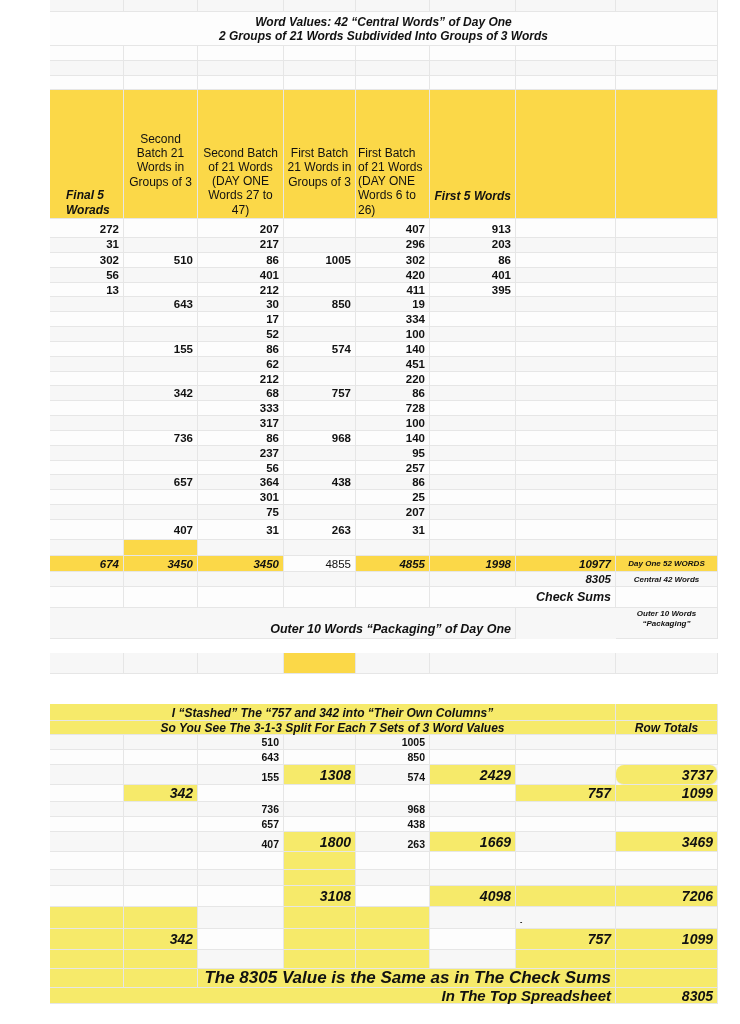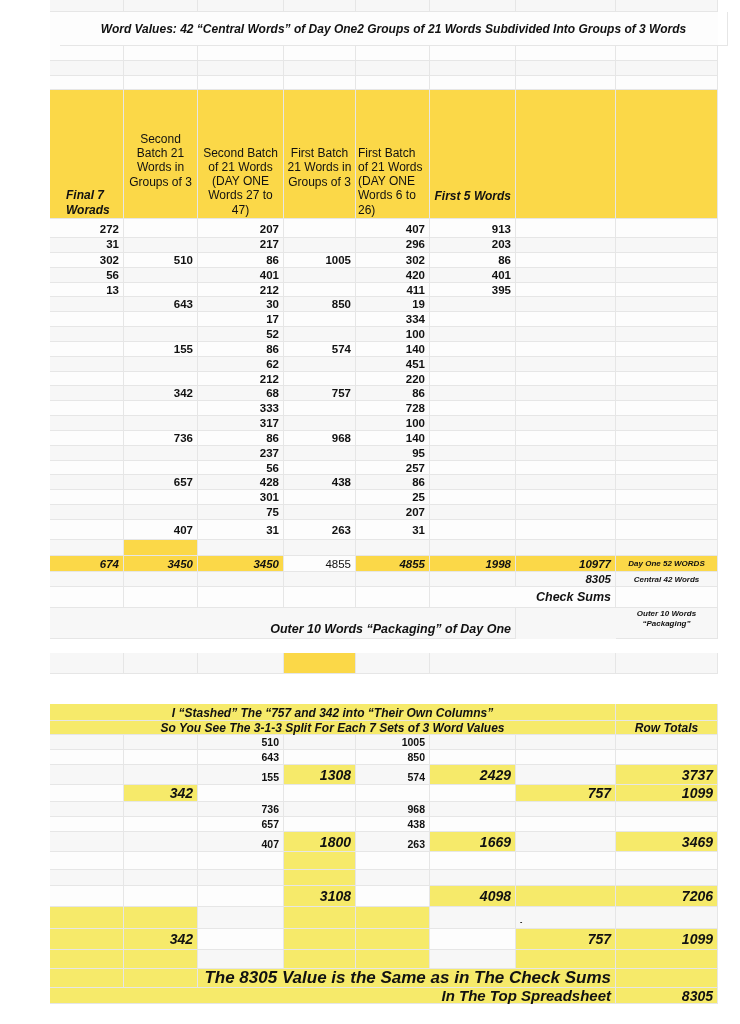--- a/index.html
+++ b/index.html
@@ -39,21 +39,21 @@
       <div class="c c1"></div>
       <div class="c c2"></div>
       <div class="c c3"></div>
       <div class="c c4"></div>
       <div class="c c5"></div>
       <div class="c c6"></div>
       <div class="c c7"></div>
   </div>
 
   <div class="row w" style="top:12px;height:34px;">
-    <div class="span" style="left:10px;width:668px;flex-direction:row;font-size:12px;line-height:14px;text-align:right;">
+    <div class="span" style="left:0;width:668px;flex-direction:column;font-size:12px;line-height:14px;text-align:right;">
       <span>Word Values: 42 “Central Words” of Day One</span>
       <span>2 Groups of 21 Words Subdivided Into Groups of 3 Words</span>
     </div>
   </div>
 
   <div class="row w" style="top:46px;height:15px;">
     <div class="c c0"></div>
       <div class="c c1"></div>
       <div class="c c2"></div>
       <div class="c c3"></div>
@@ -77,21 +77,21 @@
       <div class="c c1"></div>
       <div class="c c2"></div>
       <div class="c c3"></div>
       <div class="c c4"></div>
       <div class="c c5"></div>
       <div class="c c6"></div>
       <div class="c c7"></div>
   </div>
 
   <div class="row gold" style="top:90px;height:129px;">
-    <div class="c c0 hdr bi" style="text-align:left;justify-content:flex-start;padding-left:16px;">Final 7 Worads</div>
+    <div class="c c0 hdr bi" style="text-align:left;justify-content:flex-start;padding-left:16px;">Final 5 Worads</div>
     <div class="c c1 hdr" style="padding-bottom:29px;">Second Batch 21 Words in Groups of 3</div>
     <div class="c c2 hdr">Second Batch of 21 Words (DAY ONE Words 27 to 47)</div>
     <div class="c c3 hdr" style="padding-bottom:29px;">First Batch 21 Words in Groups of 3</div>
     <div class="c c4 hdr left">First Batch of 21 Words (DAY ONE Words 6 to 26)</div>
     <div class="c c5 hdr bi" style="padding-right:4px;padding-bottom:15px;">First 5 Words</div>
     <div class="c c6"></div>
     <div class="c c7"></div>
   </div>
 
   <div id="top-rows">
@@ -261,21 +261,21 @@
         <div class="c c2">56</div>
         <div class="c c3"></div>
         <div class="c c4">257</div>
         <div class="c c5"></div>
         <div class="c c6"></div>
         <div class="c c7"></div>
       </div>
       <div class="row alt" style="top: 475px; height: 15px;">
         <div class="c c0"></div>
         <div class="c c1">657</div>
-        <div class="c c2">428</div>
+        <div class="c c2">364</div>
         <div class="c c3">438</div>
         <div class="c c4">86</div>
         <div class="c c5"></div>
         <div class="c c6"></div>
         <div class="c c7"></div>
       </div>
       <div class="row w" style="top: 490px; height: 15px;">
         <div class="c c0"></div>
         <div class="c c1"></div>
         <div class="c c2">301</div>
@@ -397,21 +397,21 @@
         <div class="c c7"></div>
       </div>
       <div class="row alt" style="top: 765px; height: 20px;">
         <div class="c c0"></div>
         <div class="c c1"></div>
         <div class="c c2 sm" style="font-weight: bold; align-items: flex-end; padding-bottom: 1px;">155</div>
         <div class="c c3 lem it big" style="font-weight: bold;">1308</div>
         <div class="c c4 sm" style="font-weight: bold; align-items: flex-end; padding-bottom: 1px;">574</div>
         <div class="c c5 lem it big" style="font-weight: bold;">2429</div>
         <div class="c c6"></div>
-        <div class="c c7 lem it big" style="font-weight: bold;">3737</div>
+        <div class="c c7 lem it big" style="font-weight: bold; border-radius: 8px;">3737</div>
       </div>
       <div class="row w" style="top: 785px; height: 17px;">
         <div class="c c0"></div>
         <div class="c c1 lem it big" style="font-weight: bold;">342</div>
         <div class="c c2"></div>
         <div class="c c3"></div>
         <div class="c c4"></div>
         <div class="c c5"></div>
         <div class="c c6 lem it big" style="font-weight: bold;">757</div>
         <div class="c c7 lem it big" style="font-weight: bold;">1099</div>

